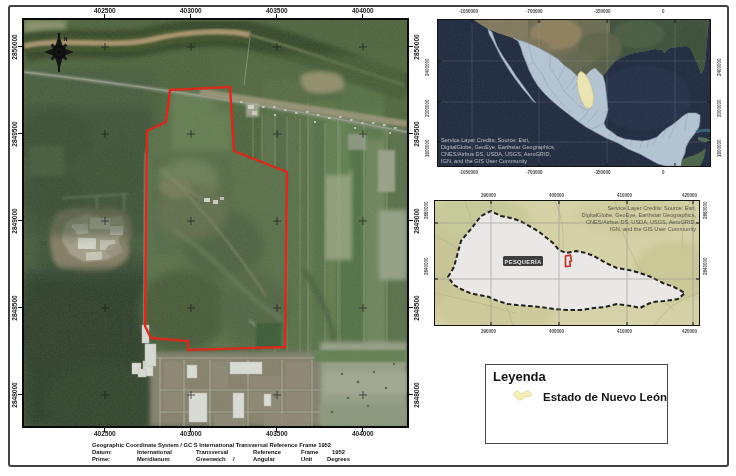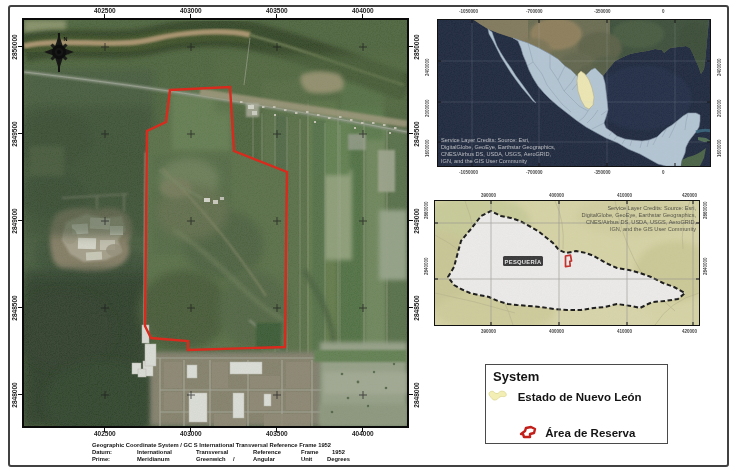--- a/index.html
+++ b/index.html
@@ -505,36 +505,30 @@
 <text x="261" y="16">DigitalGlobe, GeoEye, Earthstar Geographics,</text>
 <text x="261" y="23">CNES/Airbus DS, USDA, USGS, AeroGRID,</text>
 <text x="261" y="30">IGN, and the GIS User Community</text>
 </g>
 
 </svg>
 </div>
 
 <div class="abs" style="left:485px;top:364px;width:181px;height:78px;border:1.5px solid #4a4a4a;background:#fff">
 
-  <div class="abs" style="left:7px;top:4px;font-size:13px;font-weight:bold;color:#141414">System</div>
-
-  <div class="abs" style="left:0;top:22px;width:181px;height:17px;text-align:left">
+  <div class="abs" style="left:7px;top:4px;font-size:13px;font-weight:bold;color:#141414">Leyenda</div>
+
+  <div class="abs" style="left:0;top:22px;width:181px;height:17px;text-align:right">
     <svg width="24" height="15" viewBox="0 0 24 15" style="vertical-align:-3px">
         <path d="M3,4.5 C3.5,2 7,1.5 8.5,3.5 C10,5 12,5 13.5,3 C15,1.5 19,2 20,4.5 C21,7 19,8 16.5,7.5 C15,7.2 13,8 12,9.5 C10.5,11.5 7,11.5 6,9.5 C5.2,8 3,7.5 3,4.5 Z" fill="#f2eeb4" stroke="#dcd592" stroke-width="0.8"></path>
       </svg>
     <span style="font-size:11.5px;font-weight:bold;color:#141414">&nbsp;Estado de Nuevo León</span>
   </div>
 
 
-  <div class="abs" style="left:0;top:58px;width:181px;height:17px;text-align:center">
-    <svg width="20" height="15" viewBox="0 0 20 15" style="vertical-align:-3px">
-        <path d="M3,9 L7,6 L8,3 L13,2 L17,4 L16,8 L12,9 L12,12 L6,12 L5,9 Z" fill="none" stroke="#c21f1a" stroke-width="2.4" stroke-linejoin="round"></path>
-      </svg>
-    <span style="font-size:11.5px;font-weight:bold;color:#141414">&nbsp;Área de Reserva</span>
-  </div>
 </div>
 
 <div class="ft" style="left:92px;top:442px">Geographic Coordinate System / GC S International Transversal Reference Frame 1952</div>
 <div class="ft" style="left:92px;top:449px">Datum:</div>
 <div class="ft" style="left:137px;top:449px">International</div>
 <div class="ft" style="left:196px;top:449px">Transversal</div>
 <div class="ft" style="left:253px;top:449px">Reference</div>
 <div class="ft" style="left:301px;top:449px">Frame</div>
 <div class="ft" style="left:332px;top:449px">1952</div>
 <div class="ft" style="left:92px;top:456px">Prime:</div>

